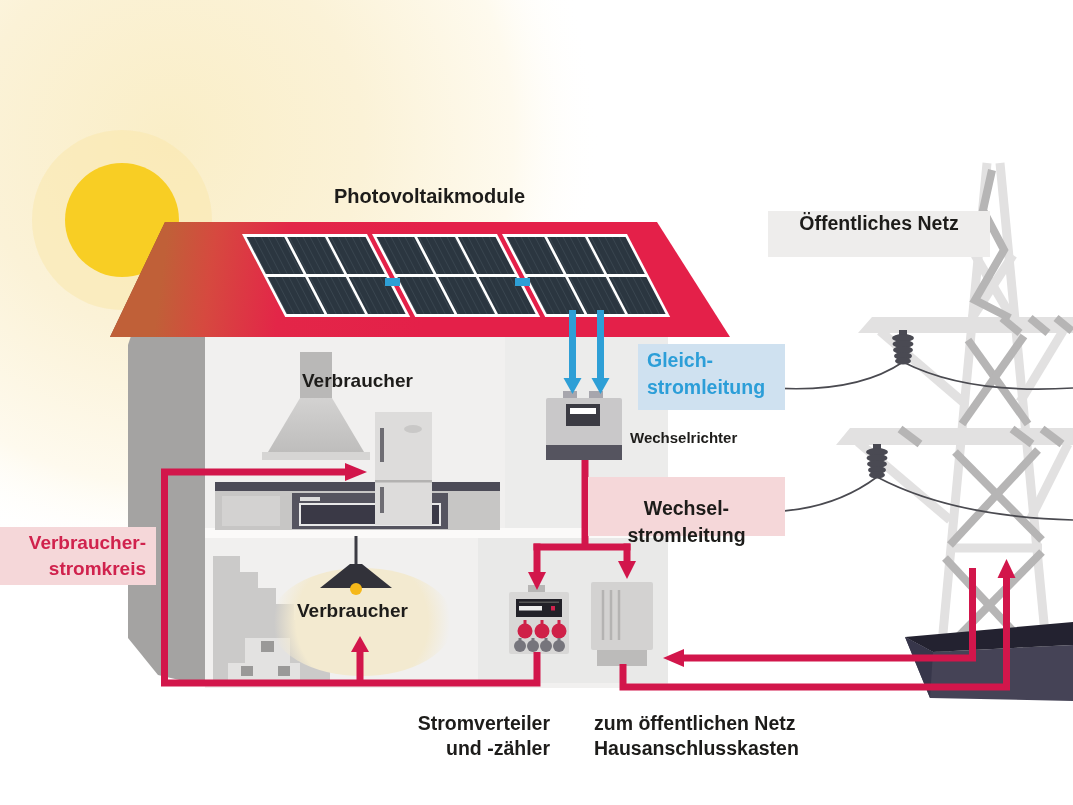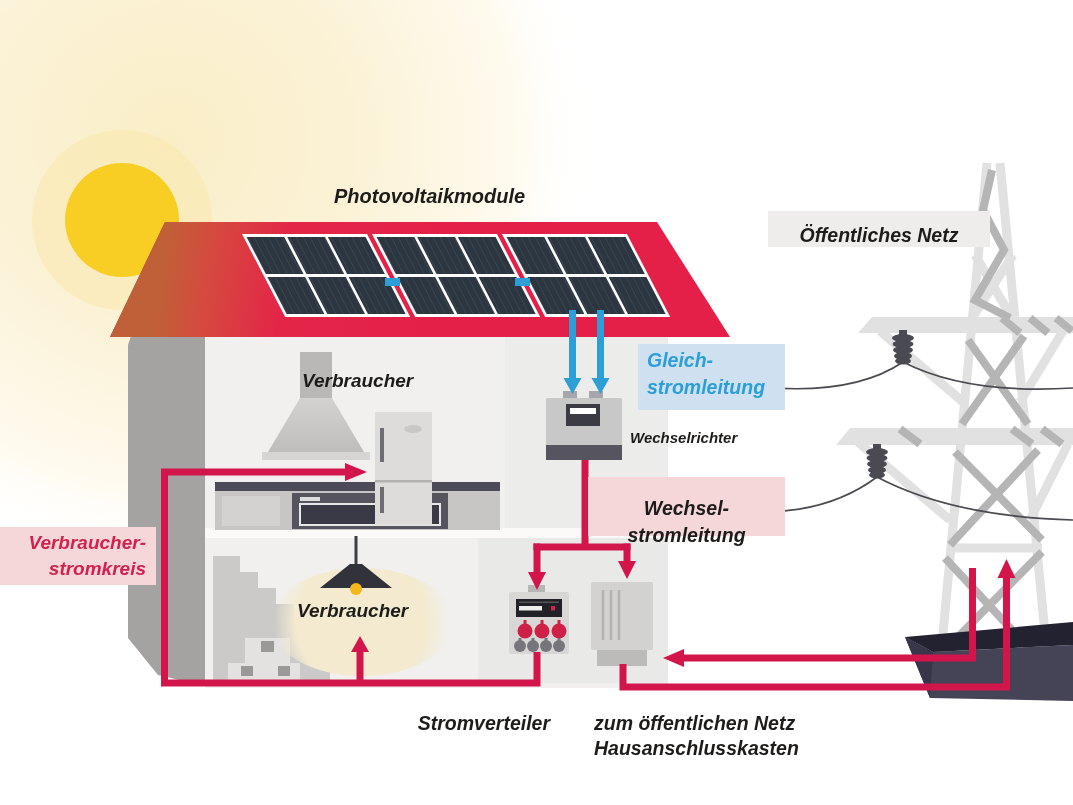--- a/index.html
+++ b/index.html
@@ -1,23 +1,23 @@
 <!DOCTYPE html>
 <html><head>
 <meta charset="utf-8">
 <style>
   html,body{margin:0;padding:0;background:#fff;}
   .stage{position:relative;width:1073px;height:805px;overflow:hidden;background:#fff;
-         font-family:"Liberation Sans",sans-serif;font-style:italic;}
+         font-family:"Liberation Sans",sans-serif;}
   .stage svg{position:absolute;left:0;top:0;}
   .lbl{position:absolute;font-weight:bold;font-size:19px;line-height:24px;color:#1d1c1a;white-space:nowrap;}
   .lbl span{display:block;}
   #lbl-pv{left:334px;top:184px;font-size:20px;}
-  #lbl-grid{left:768px;top:211px;width:222px;height:36px;background:#eeedec;
-            display:flex;align-items:flex-end;justify-content:center;font-size:19.5px;}
+  #lbl-grid{left:768px;top:211px;width:222px;height:46px;background:#eeedec;
+            display:flex;align-items:flex-start;justify-content:center;font-size:19.5px;}
   #lbl-dc{left:638px;top:344px;width:147px;height:66px;background:#cfe1f0;color:#2c9ed8;
           box-sizing:border-box;padding:3px 0 0 9px;line-height:27px;font-size:19.5px;}
   #lbl-wr{left:630px;top:426px;font-size:15px;}
   #lbl-ac{left:588px;top:477px;width:197px;height:59px;background:#f5d7d9;text-align:center;
           box-sizing:border-box;padding-top:18px;line-height:27px;font-size:19.5px;}
   #lbl-vk{left:302px;top:369px;}
   #lbl-vl{left:297px;top:599px;}
   #lbl-vs{left:0;top:527px;width:156px;height:58px;background:#f5d7d9;color:#d0224d;text-align:right;
           box-sizing:border-box;padding:3px 10px 0 8px;line-height:26px;}
   #lbl-sv{left:380px;top:711px;width:170px;text-align:right;font-size:19.5px;line-height:25px;}
@@ -307,18 +307,19 @@
   <span>stromleitung</span>
 </div>
 <div class="lbl" id="lbl-vk">Verbraucher</div>
 <div class="lbl" id="lbl-vl">Verbraucher</div>
 <div class="lbl" id="lbl-vs">
   <span>Verbraucher-</span>
   <span>stromkreis</span>
 </div>
 <div class="lbl" id="lbl-sv">
   <span>Stromverteiler</span>
+  <span>und -zähler</span>
 </div>
 <div class="lbl" id="lbl-hk">
   <span>zum öffentlichen Netz</span>
   <span>Hausanschlusskasten</span>
 </div>
 </div>
 
 </body></html>

